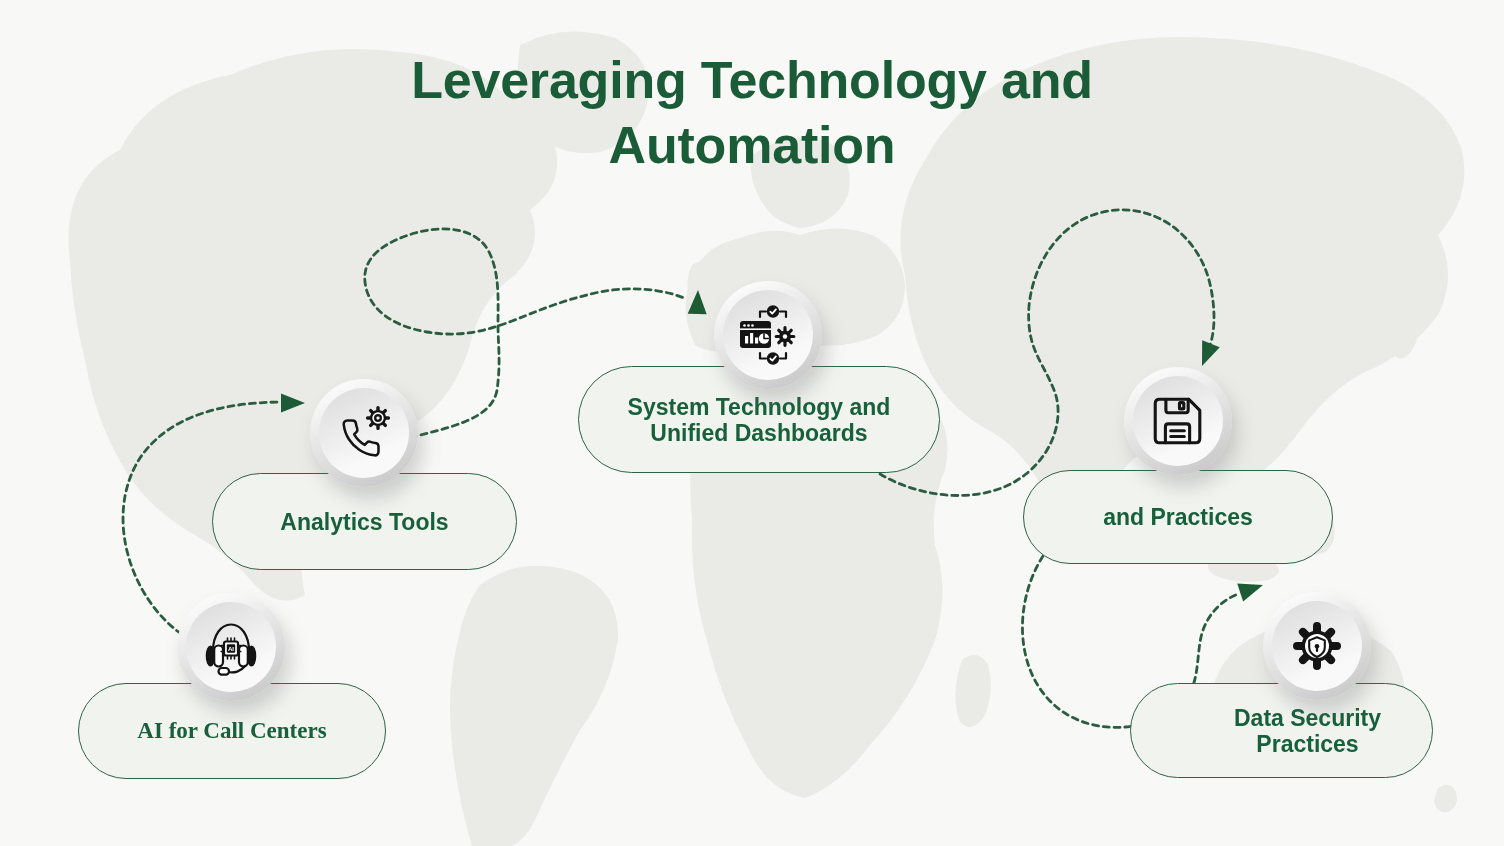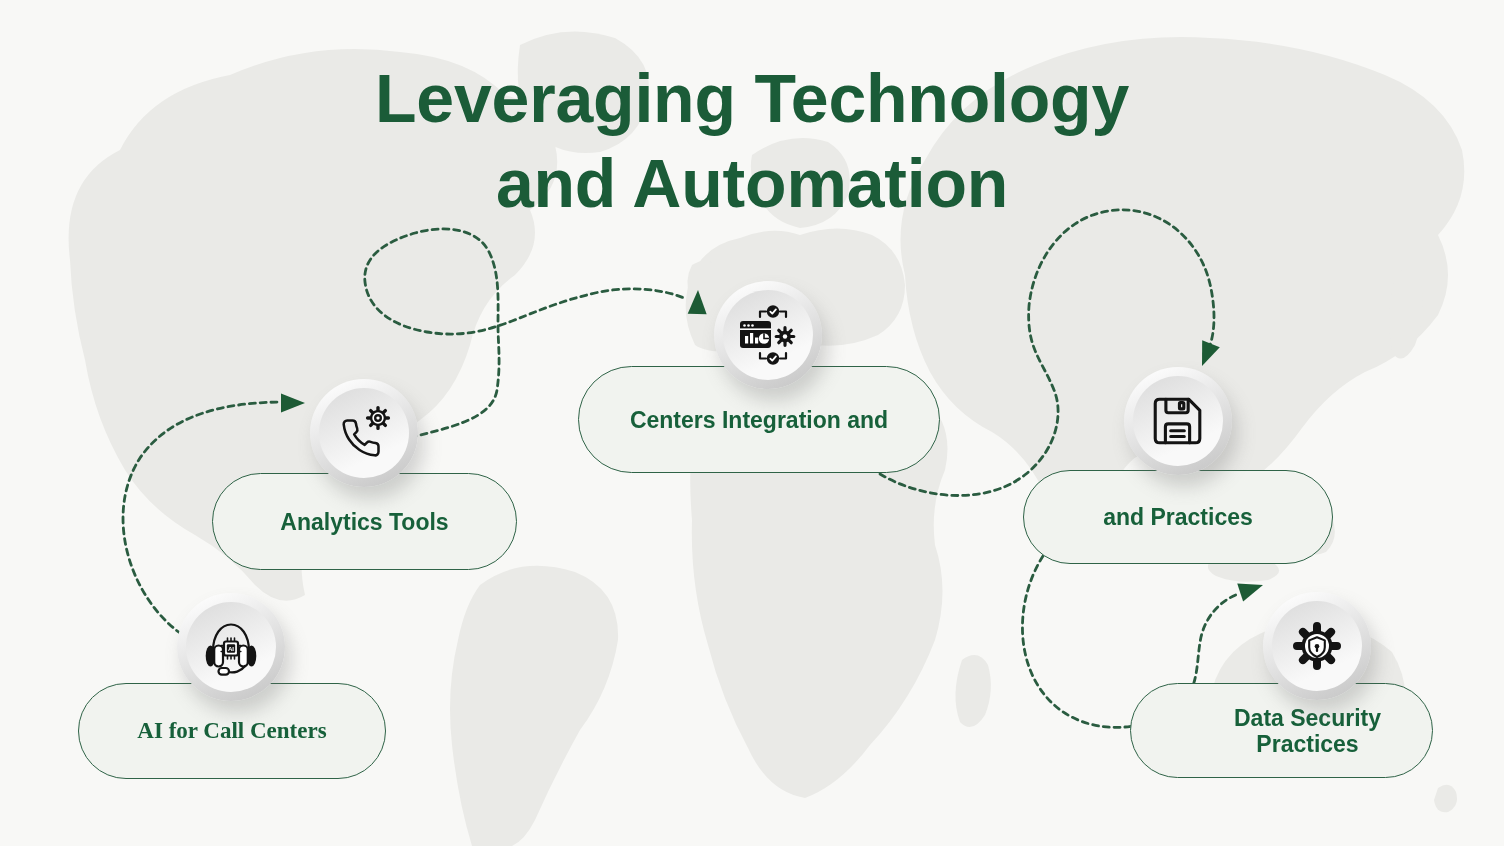--- a/index.html
+++ b/index.html
@@ -13,22 +13,22 @@
     --background:#f8f8f6;
     --map-gray:#eaeae7;
   }
   *{margin:0;padding:0;box-sizing:border-box;}
   body{background:#ffffff;font-family:"Liberation Sans","DejaVu Sans",sans-serif;}
   .canvas{position:relative;width:1504px;height:846px;overflow:hidden;background:var(--background);}
   .map-svg,.connector-svg{position:absolute;left:0;top:0;width:1504px;height:846px;}
   .map-svg path{fill:var(--map-gray);}
   .connector{fill:none;stroke:var(--connector-green);stroke-width:2.8;stroke-dasharray:6 4.8;stroke-linecap:round;}
   .arrowhead{fill:var(--arrow-green);}
-  .page-title{position:absolute;left:0;right:0;top:48px;margin:8px auto;max-width:870px;
-    text-align:center;font-size:68px;line-height:1.25;font-weight:700;letter-spacing:-.2px;
+  .page-title{position:absolute;left:0;right:0;top:48px;margin:0 auto;max-width:870px;
+    text-align:center;font-size:52px;line-height:1.25;font-weight:700;letter-spacing:-.2px;
     color:var(--title-green);}
   .node-pill{position:absolute;background:var(--pill-fill);border:1.8px solid var(--pill-border-green);
     border-radius:60px;display:flex;flex-direction:column;align-items:center;justify-content:center;}
   .node-label{color:var(--label-green);font-size:23px;line-height:26px;font-weight:700;text-align:center;white-space:nowrap;}
   .node-circle{position:absolute;width:108px;height:108px;border-radius:50%;
     background:linear-gradient(155deg,#fbfbfb 12%,#c3c3c3 100%);
     box-shadow:6px 12px 18px rgba(110,110,110,.28);
     display:flex;align-items:center;justify-content:center;}
   .node-circle-inner{width:90px;height:90px;border-radius:50%;
     background:linear-gradient(155deg,#dadada 0%,#f9f9f9 72%);
@@ -123,21 +123,22 @@
         <g transform="translate(46,17)">
           <path class="teeth" style="stroke-width:3.4" d="M7 0 H10.4 M4.95 4.95 L7.35 7.35 M0 7 V10.4 M-4.95 4.95 L-7.35 7.35 M-7 0 H-10.4 M-4.95 -4.95 L-7.35 -7.35 M0 -7 V-10.4 M4.95 -4.95 L7.35 -7.35"></path>
           <circle class="stroke whitebg" style="stroke-width:2.4" r="6.9"></circle>
           <circle class="stroke whitebg" style="stroke-width:2.4" r="2.8"></circle>
         </g>
       </svg>
     </div>
   </div>
 
   <div class="node-pill" id="pill-integration">
-    <span class="node-label">Centers Integration and</span>
+    <span class="node-label">System Technology and</span>
+    <span class="node-label">Unified Dashboards</span>
   </div>
   <div class="node-circle" id="circle-integration">
     <div class="node-circle-inner">
       <svg class="icon" width="64" height="64" viewBox="0 0 64 64">
         <path class="stroke" d="M24 14 V8.5 H30 M44 8.5 H50 V14 M24 50 V55.5 H30 M44 55.5 H50 V50"></path>
         <circle class="fill" cx="37" cy="8.5" r="6.2"></circle>
         <path class="check" d="M34.3 8.6 l2 2 l3.6 -4.2"></path>
         <circle class="fill" cx="37" cy="55.5" r="6.2"></circle>
         <path class="check" d="M34.3 55.6 l2 2 l3.6 -4.2"></path>
         <rect class="fill" x="4" y="18" width="31" height="27" rx="3"></rect>

